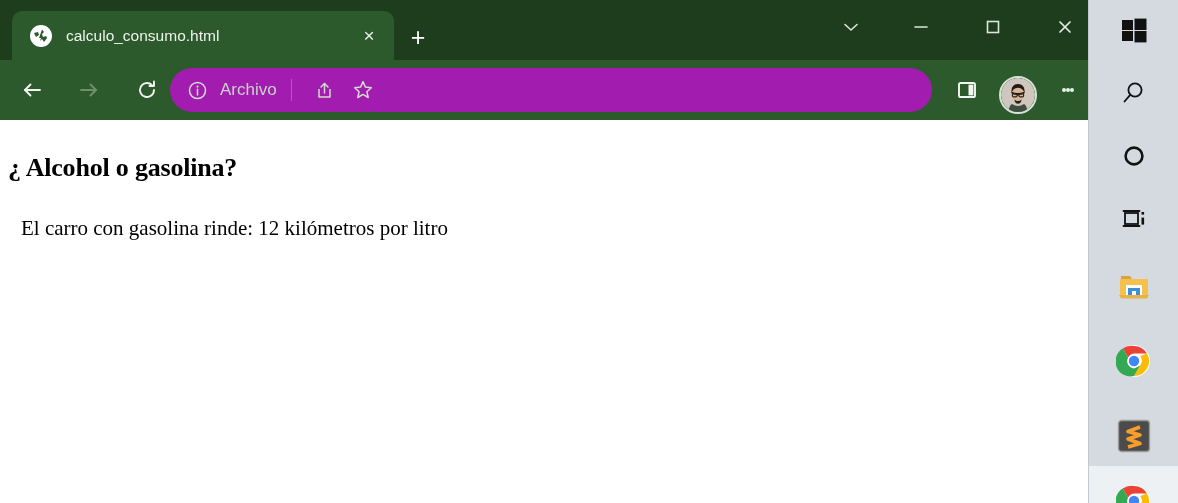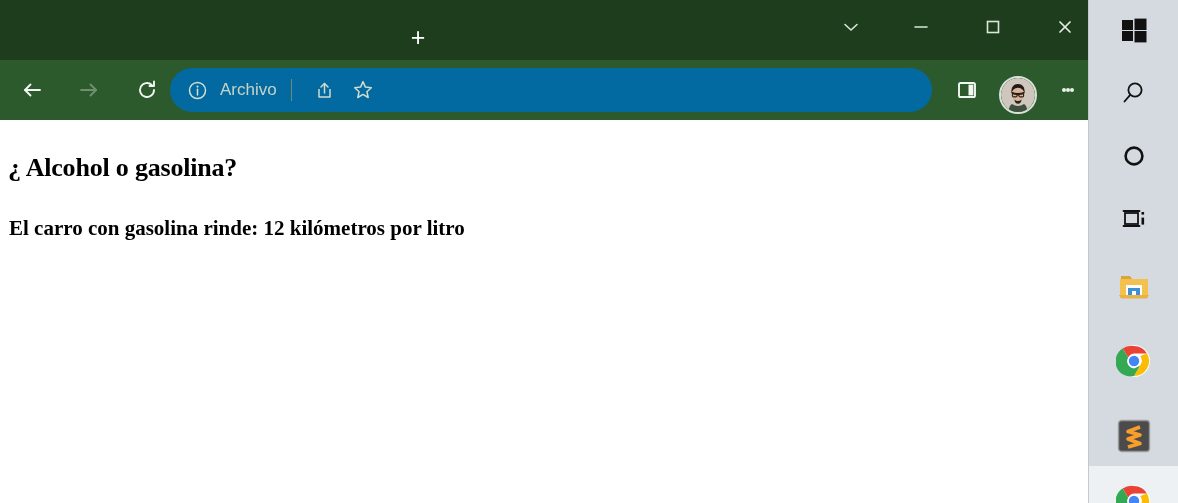--- a/index.html
+++ b/index.html
@@ -125,21 +125,21 @@
   #forward-button { left: 68px; }
   #reload-button  { left: 126px; }
   .nav-btn svg { display: block; }
 
   #omnibox {
     position: absolute;
     left: 170px;
     top: 8px;
     width: 762px;
     height: 44px;
-    background: #0369a1;
+    background: #a21caf;
     border-radius: 22px;
     display: flex;
     align-items: center;
     box-sizing: border-box;
     padding: 0 6px 0 14px;
     cursor: text;
   }
   #site-info-icon {
     flex: 0 0 auto;
     width: 26px; height: 26px;
@@ -222,23 +222,23 @@
     padding: 0 8px;
     box-sizing: border-box;
   }
   #page-heading {
     margin: 21px 0 0 0;
     font-size: 26px;
     font-weight: bold;
     letter-spacing: -0.2px;
   }
   .page-paragraph {
-    margin: 33px 0 0 1px;
+    margin: 33px 0 0 13px;
     font-size: 21px;
-    font-weight: bold;
+    font-weight: normal;
   }
 
   
   #taskbar {
     position: absolute;
     left: 1088px;
     top: 0;
     width: 90px;
     height: 503px;
     background: #d4dae0;
@@ -265,20 +265,31 @@
     background: #eef1f4;
   }
 </style>
 </head>
 <body>
 
 <div id="browser-window">
 
   <div id="tab-strip">
 
+    <div id="tab">
+      <span id="tab-favicon">
+        <svg width="20" height="20" viewBox="0 0 20 20">
+          <circle cx="10" cy="10" r="9" fill="#ffffff"></circle>
+          <path d="M3 7 L7 6 L8 9 L5 11 Z" fill="#2c5a2c"></path>
+          <path d="M11 3.5 L13 6 L11 8 L12 11 L15 10 L16 12 L13 16 L11 13 L9 15 L10 12 L8 12 Z" fill="#2c5a2c"></path>
+        </svg>
+      </span>
+      <span id="tab-title">calculo_consumo.html</span>
+      <span id="tab-close">×</span>
+    </div>
 
     <div id="new-tab-button">+</div>
 
     <div class="win-ctl" id="tab-search-button">
       <svg width="20" height="20" viewBox="0 0 20 20">
         <path d="M4 7.5 L10 13 L16 7.5" stroke="#dce6dc" stroke-width="1.6" fill="none" stroke-linecap="round" stroke-linejoin="round"></path>
       </svg>
     </div>
     <div class="win-ctl" id="minimize-button">
       <svg width="20" height="20" viewBox="0 0 20 20">

